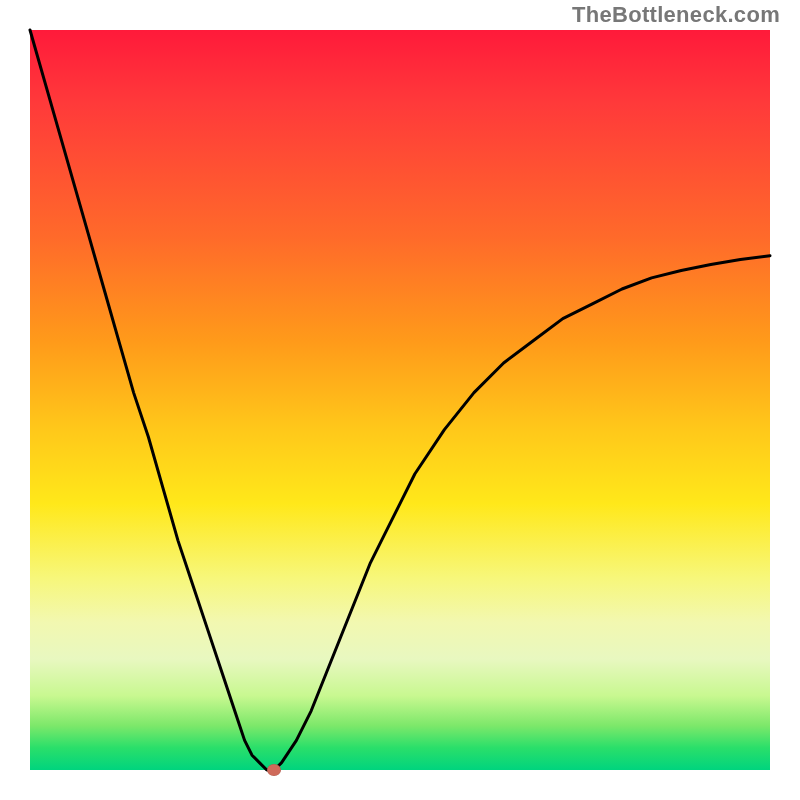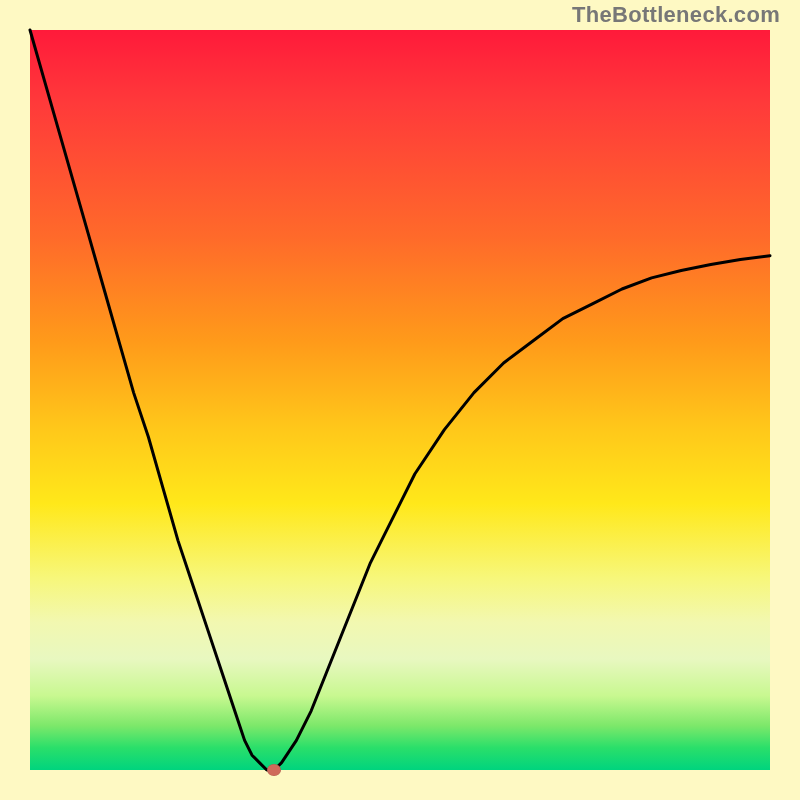--- a/index.html
+++ b/index.html
@@ -8,21 +8,21 @@
     width: 800px;
     height: 800px;
     background: #000;
     font-family: Arial, Helvetica, sans-serif;
     overflow: hidden;
   }
   .frame {
     position: relative;
     width: 800px;
     height: 800px;
-    background: #fef9c3;
+    background: #ffffff;
   }
   .watermark {
     position: absolute;
     top: 2px;
     right: 20px;
     color: #777;
     font-size: 22px;
     font-weight: 600;
     letter-spacing: 0.3px;
     user-select: none;

